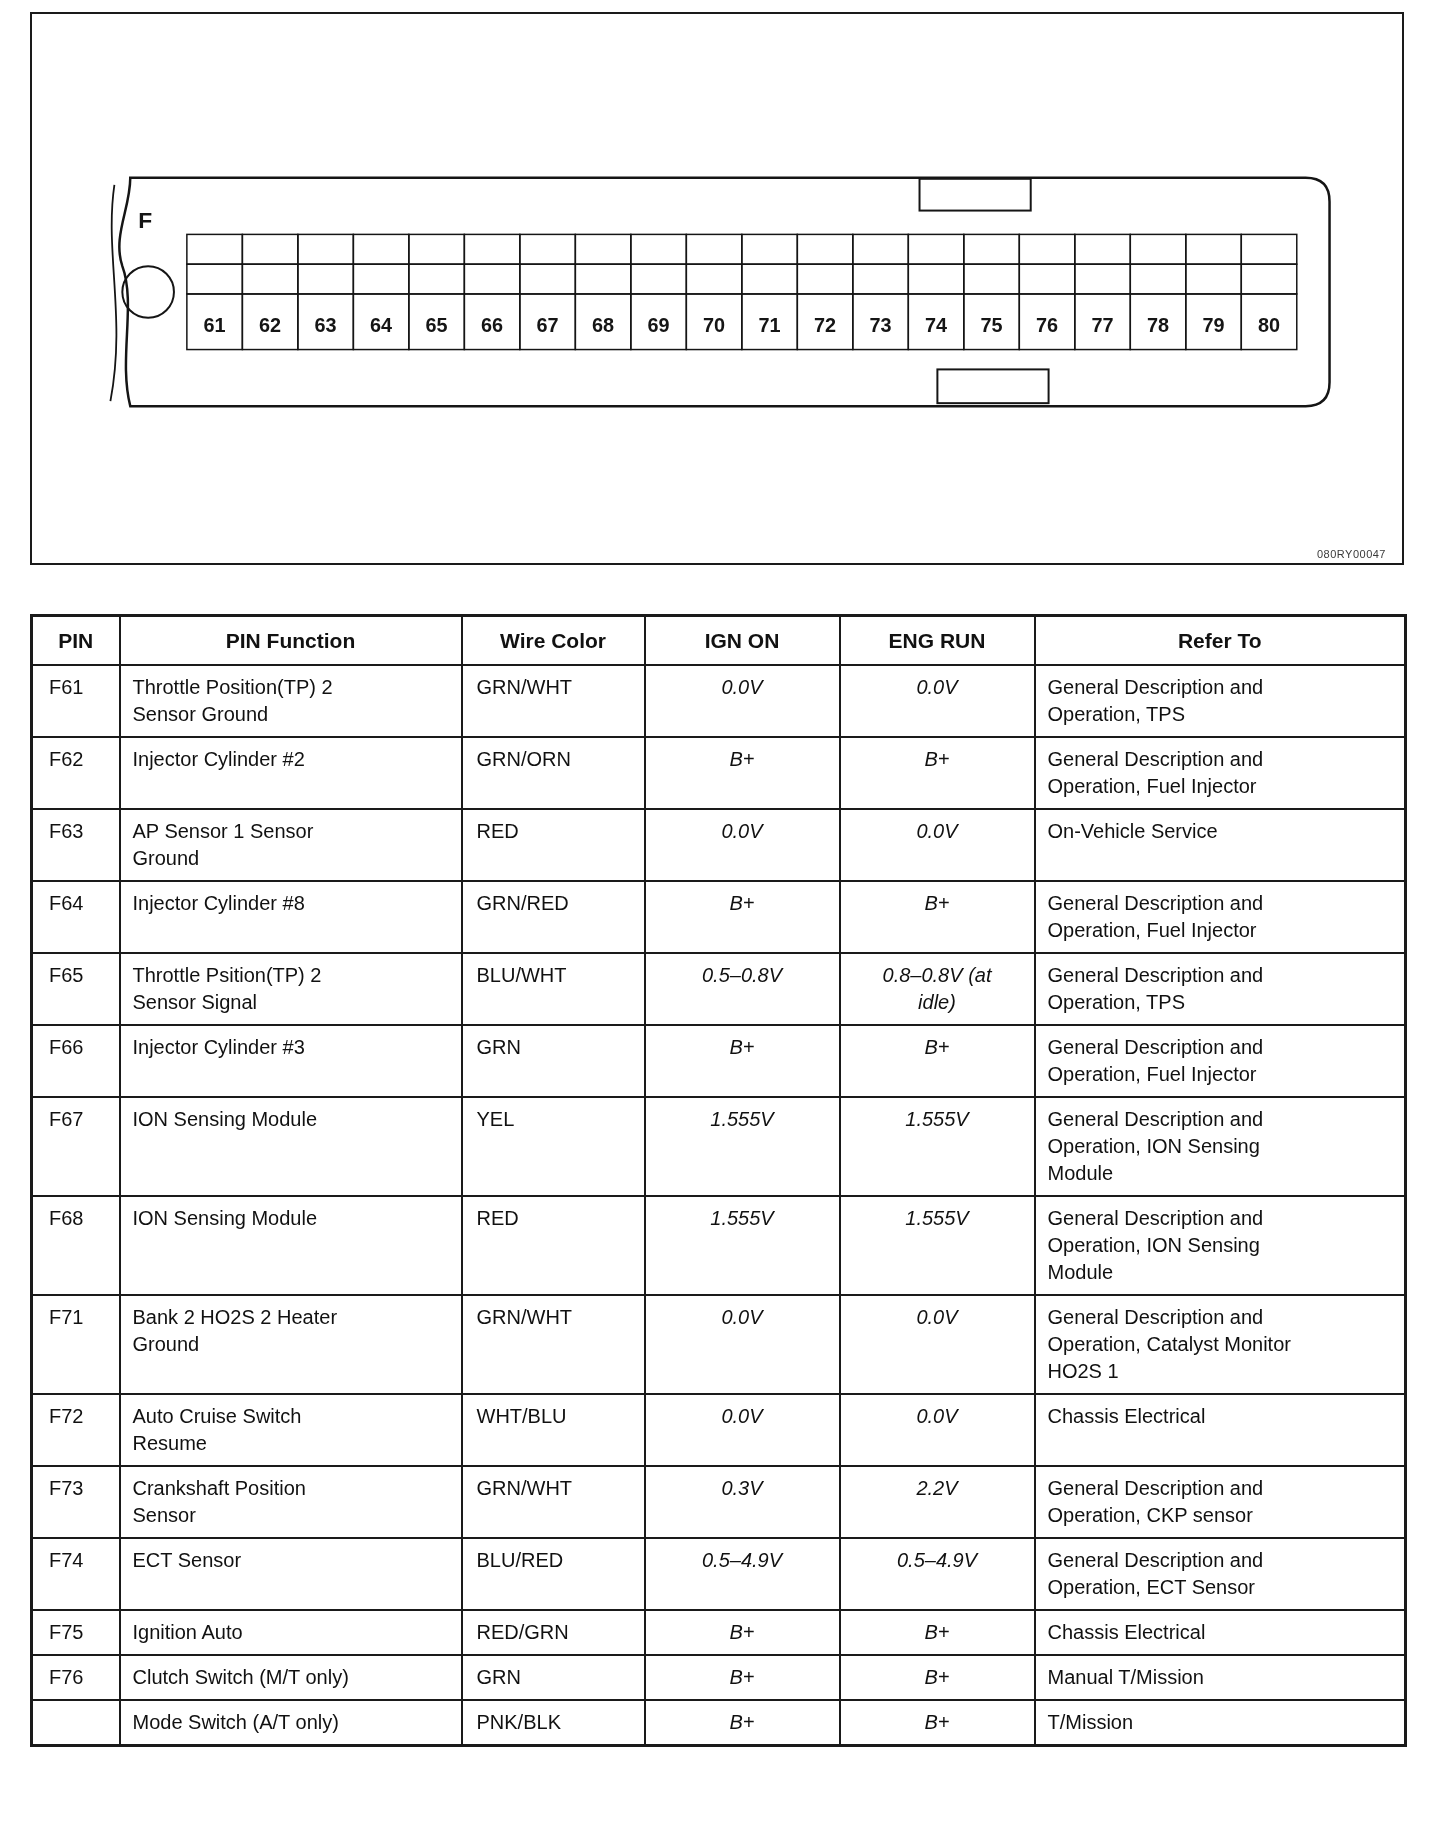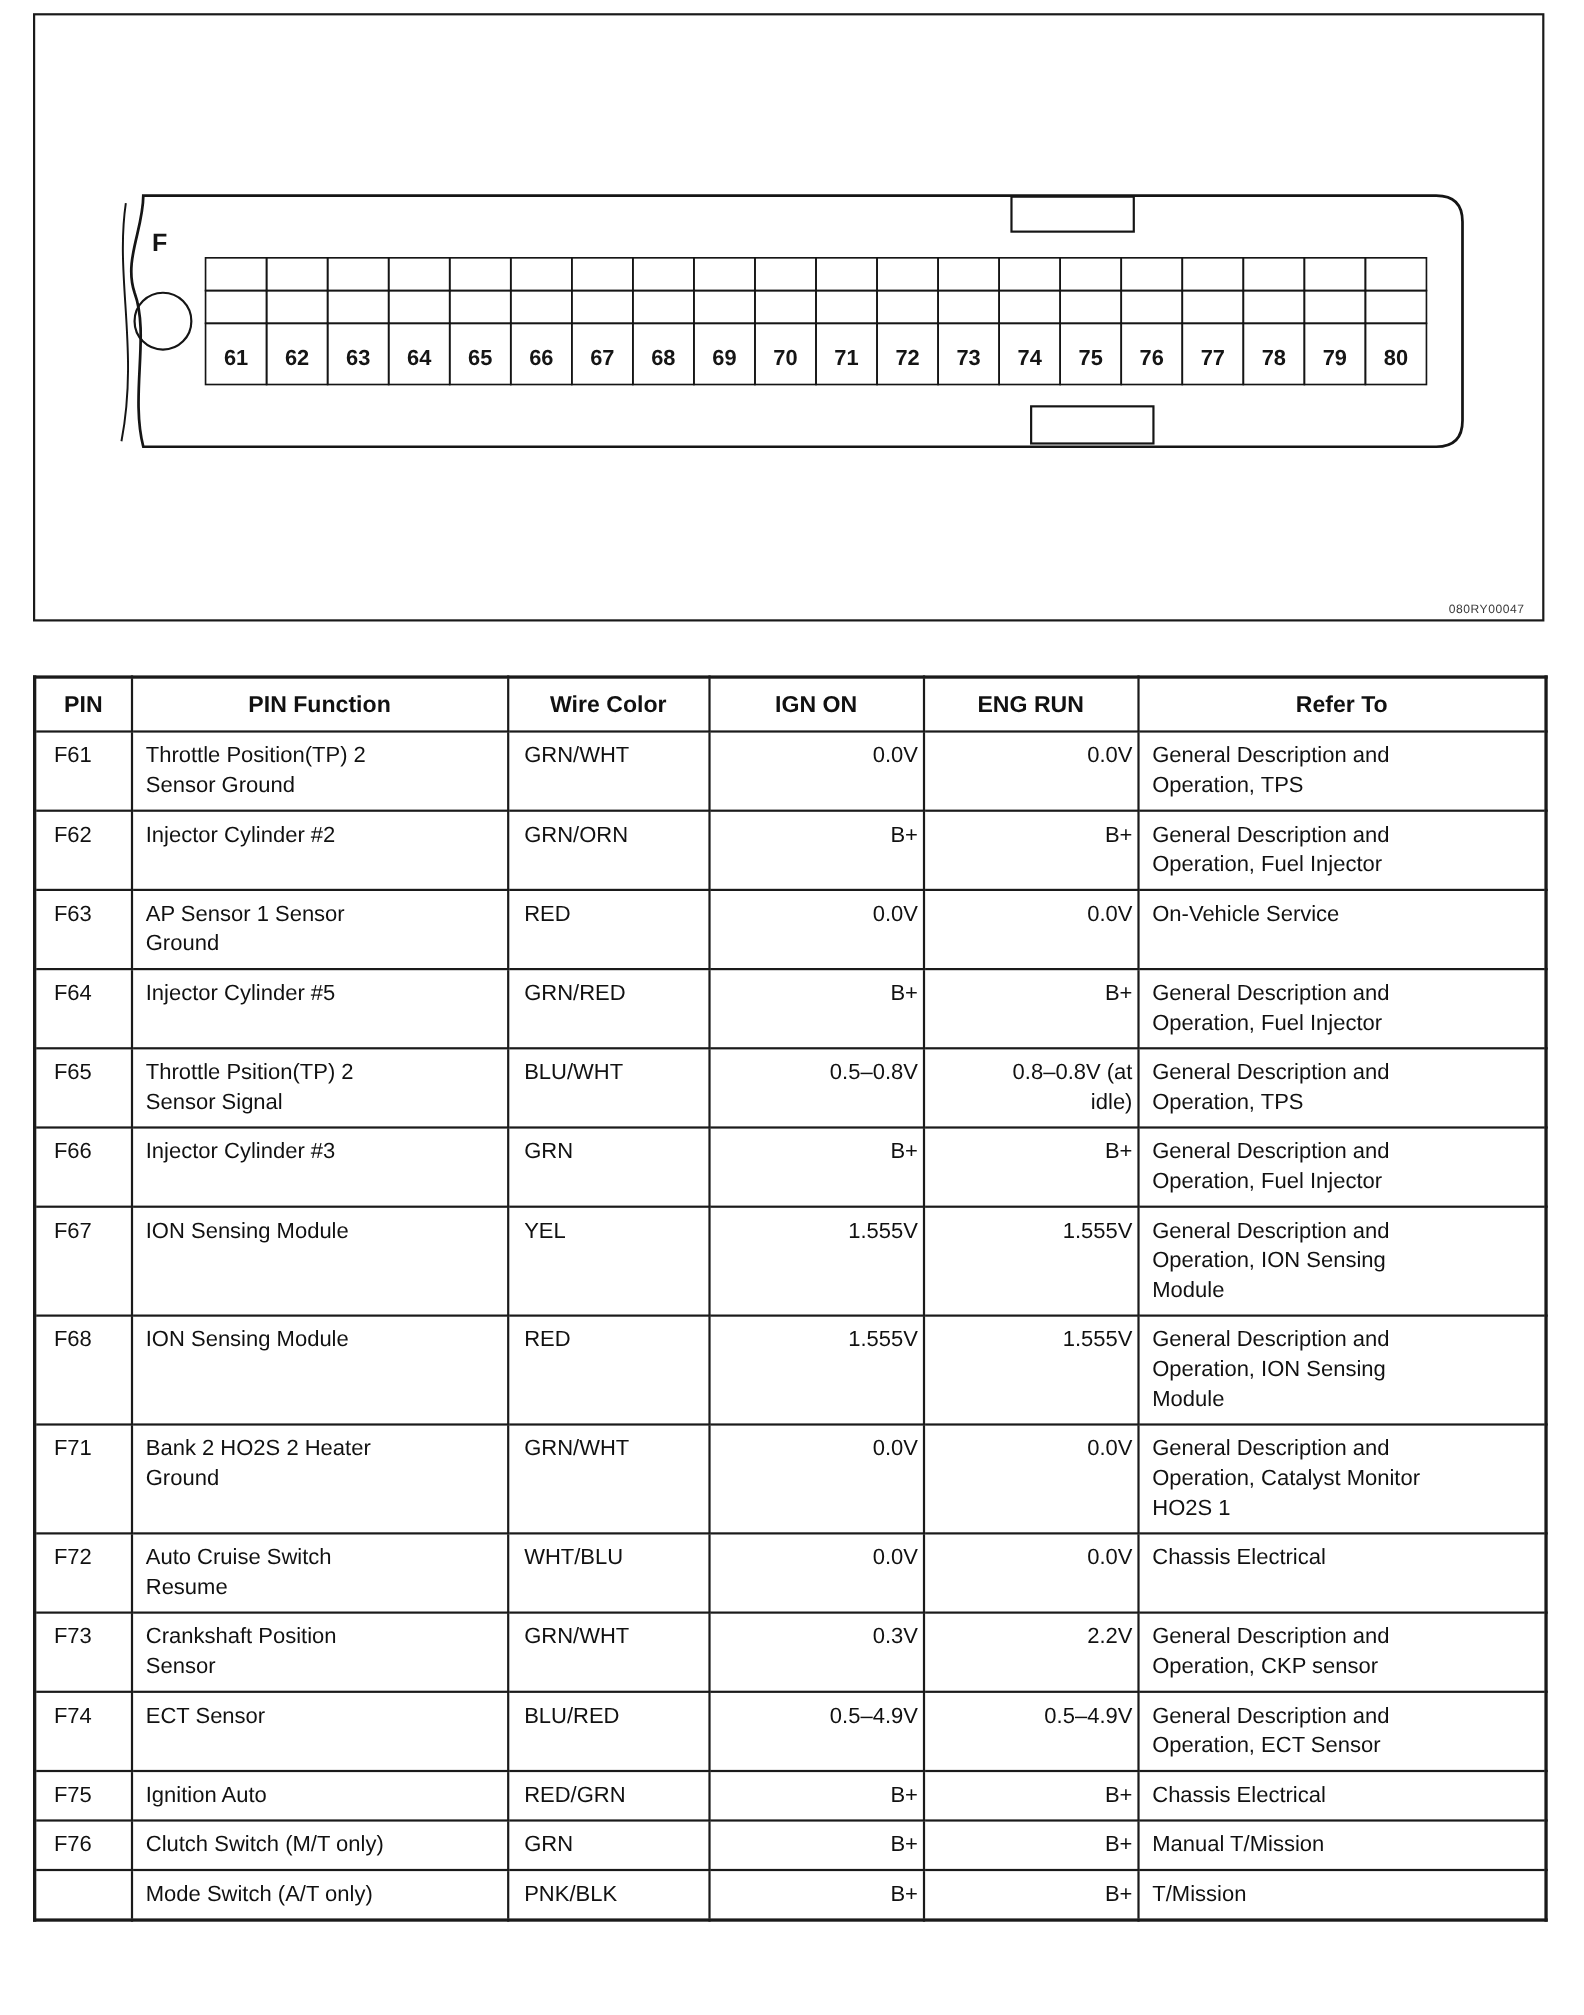--- a/index.html
+++ b/index.html
@@ -52,21 +52,21 @@
   }
   .pin-table th {
     text-align: center;
     font-weight: bold;
     font-size: 21px;
     padding: 10px 4px;
   }
   .pin-table td { padding: 8px 12px; }
   .pin-table td.col-pin { padding-left: 16px; }
   .pin-table td.col-wire_color { padding-left: 14px; }
-  .pin-table td.center { text-align: right; padding-left: 4px; padding-right: 4px; }
+  .pin-table td.center { text-align: center; padding-left: 4px; padding-right: 4px; font-style: italic; }
 </style>
 </head>
 <body>
 
 <div class="figure-box">
   <svg viewBox="0 0 1374 553" xmlns="http://www.w3.org/2000/svg">
       <path d="M 96 165 L 1280 165 Q 1304 165 1304 189 L 1304 371 Q 1304 395 1280 395 L 96 395 C 84 348 102 292 88 254 C 78 224 96 196 96 165 Z" fill="none" stroke="#151515" stroke-width="2.5"></path>
       <path d="M 80 172 C 70 240 92 306 76 390" fill="none" stroke="#151515" stroke-width="1.8"></path>
       <circle cx="114" cy="280" r="26" fill="none" stroke="#151515" stroke-width="2"></circle>
       <text x="104" y="216" font-size="23" font-weight="600" fill="#151515" font-family="&quot;Liberation Sans&quot;, sans-serif">F</text>
@@ -199,21 +199,21 @@
         <td class="col-pin">F63</td>
         <td class="col-function">AP Sensor 1 Sensor
 Ground</td>
         <td class="col-wire_color">RED</td>
         <td class="col-ign_on center">0.0V</td>
         <td class="col-eng_run center">0.0V</td>
         <td class="col-refer_to">On-Vehicle Service</td>
       </tr>
       <tr>
         <td class="col-pin">F64</td>
-        <td class="col-function">Injector Cylinder #5</td>
+        <td class="col-function">Injector Cylinder #8</td>
         <td class="col-wire_color">GRN/RED</td>
         <td class="col-ign_on center">B+</td>
         <td class="col-eng_run center">B+</td>
         <td class="col-refer_to">General Description and
 Operation, Fuel Injector</td>
       </tr>
       <tr>
         <td class="col-pin">F65</td>
         <td class="col-function">Throttle Psition(TP) 2
 Sensor Signal</td>

